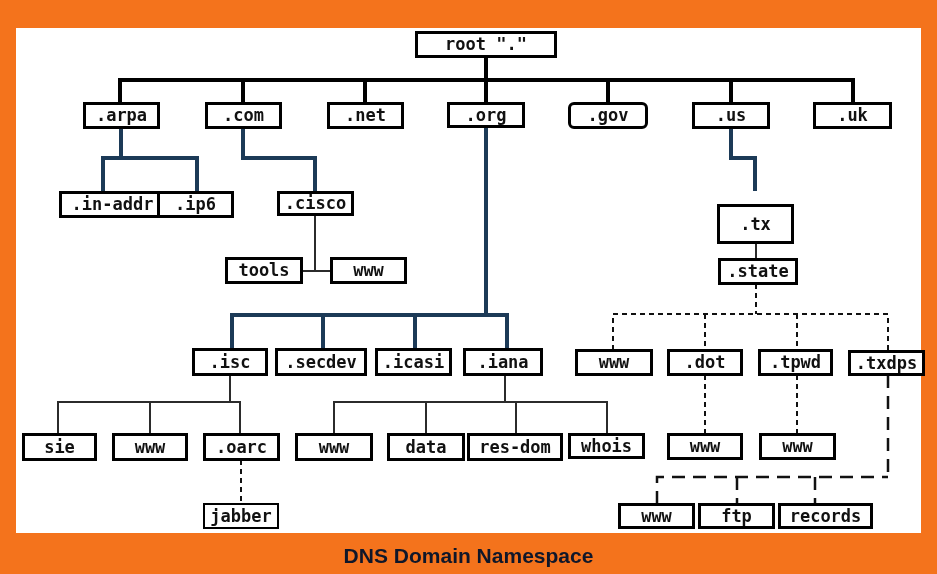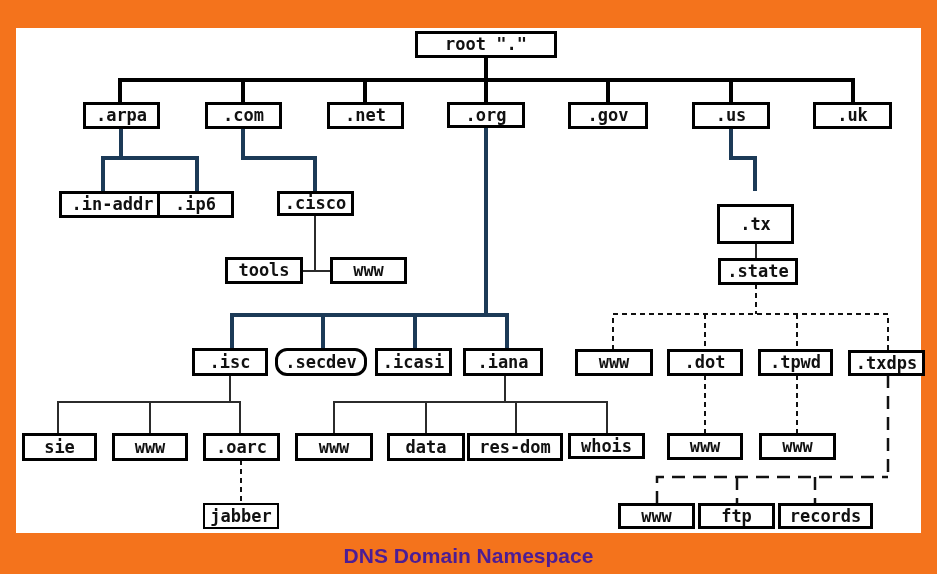--- a/index.html
+++ b/index.html
@@ -24,21 +24,21 @@
     background:#ffffff;border:3px solid #000000;
     display:flex;align-items:center;justify-content:center;
     font-weight:bold;font-size:17px;color:#111111;
     white-space:nowrap;line-height:1;
   }
   .node.small{border-width:2px;}
   #caption{
     position:absolute;left:0;top:538px;width:937px;height:36px;
     display:flex;align-items:center;justify-content:center;
     font-family:"Liberation Sans","DejaVu Sans",sans-serif;
-    font-weight:bold;font-size:21px;color:#4c1d95;
+    font-weight:bold;font-size:21px;color:#0f172a;
   }
 </style>
 </head>
 <body>
 
 <div id="frame">
   <div id="canvas"></div>
 
   <svg id="wires" viewBox="0 0 937 574">
 
@@ -95,35 +95,35 @@
       <path class="ld" d="M815 477 V504"></path>
     </g>
   </svg>
 
   <div class="node" style="left:415px;top:31px;width:142px;height:27px;">root "."</div>
 
   <div class="node" style="left:83px;top:102px;width:77px;height:27px;">.arpa</div>
   <div class="node" style="left:205px;top:102px;width:77px;height:27px;">.com</div>
   <div class="node" style="left:327px;top:102px;width:77px;height:27px;">.net</div>
   <div class="node" style="left:447px;top:102px;width:78px;height:26px;">.org</div>
-  <div class="node" style="left:568px;top:102px;width:80px;height:27px;">.gov</div>
+  <div class="node" style="left:568px;top:102px;width:80px;height:27px;border-radius:6px;">.gov</div>
   <div class="node" style="left:692px;top:102px;width:78px;height:27px;">.us</div>
   <div class="node" style="left:813px;top:102px;width:79px;height:27px;">.uk</div>
 
   <div class="node" style="left:40px;top:191px;width:107px;height:27px;margin-left:19px;">.in-addr</div>
   <div class="node" style="left:157px;top:191px;width:77px;height:27px;">.ip6</div>
   <div class="node" style="left:277px;top:191px;width:77px;height:25px;">.cisco</div>
   <div class="node" style="left:717px;top:204px;width:77px;height:40px;">.tx</div>
 
   <div class="node" style="left:225px;top:257px;width:78px;height:27px;">tools</div>
   <div class="node" style="left:330px;top:257px;width:77px;height:27px;">www</div>
   <div class="node" style="left:718px;top:258px;width:80px;height:27px;">.state</div>
 
   <div class="node" style="left:192px;top:348px;width:76px;height:28px;">.isc</div>
-  <div class="node" style="left:275px;top:348px;width:92px;height:28px;border-radius:12px;">.secdev</div>
+  <div class="node" style="left:275px;top:348px;width:92px;height:28px;">.secdev</div>
   <div class="node" style="left:463px;top:348px;width:80px;height:28px;">.iana</div>
   <div class="node" style="left:375px;top:348px;width:77px;height:28px;">.icasi</div>
   <div class="node" style="left:575px;top:349px;width:78px;height:27px;">www</div>
   <div class="node" style="left:667px;top:349px;width:76px;height:27px;">.dot</div>
   <div class="node" style="left:758px;top:349px;width:75px;height:27px;">.tpwd</div>
   <div class="node" style="left:848px;top:350px;width:77px;height:26px;">.txdps</div>
 
   <div class="node" style="left:22px;top:433px;width:75px;height:28px;">sie</div>
   <div class="node" style="left:112px;top:433px;width:76px;height:28px;">www</div>
   <div class="node" style="left:203px;top:433px;width:77px;height:28px;">.oarc</div>

